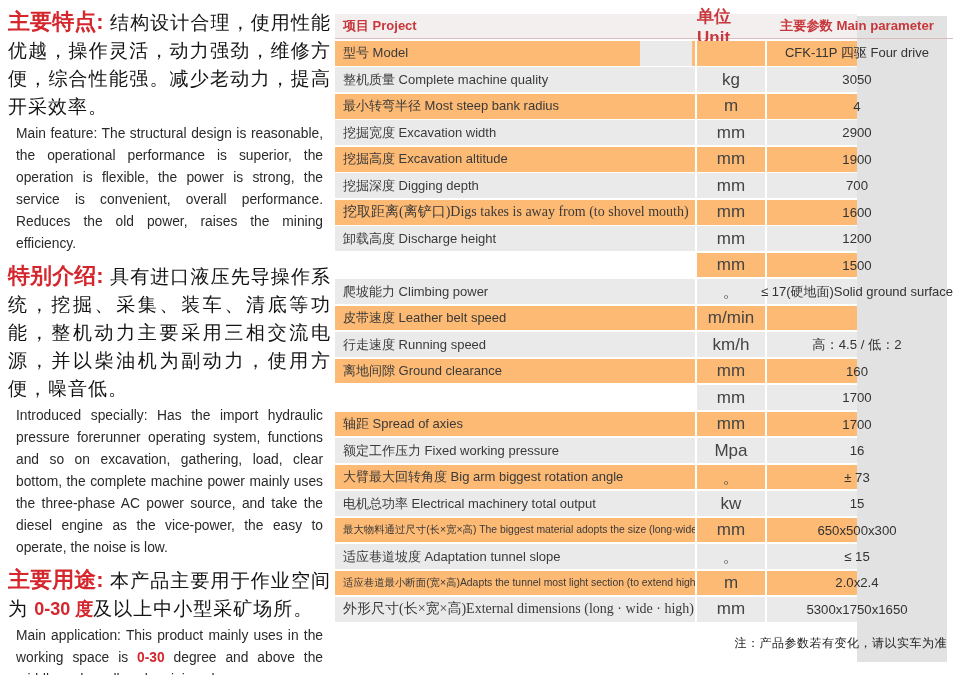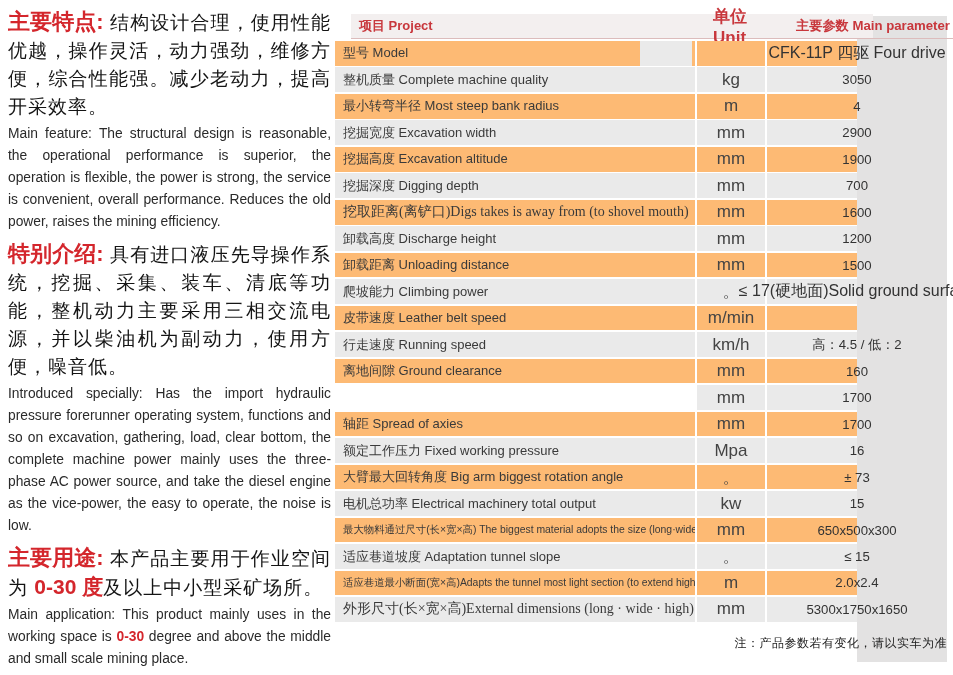--- a/index.html
+++ b/index.html
@@ -13,47 +13,47 @@
   *{box-sizing:border-box;margin:0;padding:0;}
   html,body{width:953px;height:675px;overflow:hidden;background:#fff;
     font-family:"Liberation Sans","DejaVu Sans",sans-serif;}
   .page{position:relative;width:953px;height:675px;background:#fff;}
 
   
   .panel{position:absolute;left:8px;top:8px;width:323px;}
   p.zh{font-size:19px;line-height:28px;letter-spacing:1px;color:#141414;
        text-align:justify;text-justify:inter-ideograph;margin:0 0 2px;}
   p.zh .h{font-size:22px;font-weight:bold;color:var(--accent);letter-spacing:0;}
-  p.en{font-size:13.8px;line-height:22px;color:#2a2a2a;text-align:justify;margin:0 0 7px;}
-  .red-em{color:var(--accent);font-weight:bold;font-size:21px;letter-spacing:0;}
+  p.en{font-size:13.8px;line-height:22px;color:#2a2a2a;text-align:justify;margin:0 8px 7px;}
+  .red-em{color:var(--accent);font-weight:bold;font-size:18px;letter-spacing:0;}
   .red-en{color:var(--accent);font-weight:bold;}
 
   
   .spec{position:absolute;left:335px;top:14px;width:618px;height:655px;}
   .strip{position:absolute;left:522px;top:2px;width:90px;height:646px;
          background:var(--strip_gray);}
   .thead{position:relative;height:25px;margin-bottom:2px;
          border-bottom:1px solid var(--hdr_line);
-         background:linear-gradient(to right,var(--hdr_bg) 0,var(--hdr_bg) 522px,rgba(0,0,0,0) 522px);margin-left:16px;}
+         background:linear-gradient(to right,var(--hdr_bg) 0,var(--hdr_bg) 522px,rgba(0,0,0,0) 522px);}
   .thead .c-label,.thead .c-unit,.thead .c-value{color:var(--hdr_red);font-weight:bold;}
   .tbody{position:relative;}
   .row{position:relative;height:24.6px;margin-bottom:1.9px;}
   .c-label{position:absolute;left:0;top:0;bottom:0;width:360px;
            padding-left:8px;display:flex;align-items:center;
            font-size:13px;color:#3a3a3a;white-space:nowrap;overflow:hidden;}
   .c-label.sm{font-size:14px;font-family:Liberation Serif, serif;}
   .c-label.xs{font-size:10.4px;}
   .c-unit{position:absolute;left:362px;top:0;bottom:0;width:68px;
           display:flex;align-items:center;justify-content:center;
           font-size:17px;color:#444;}
   .c-valuebg{position:absolute;left:432px;top:0;bottom:0;width:90px;}
   .c-value{position:absolute;left:432px;top:0;bottom:0;width:180px;z-index:2;
            display:flex;align-items:center;justify-content:center;
            font-size:13.2px;color:#333;white-space:nowrap;}
-  .c-value.sm{font-size:16px;}
+  .c-value.sm{font-size:13px;}
   .row.g .c-label,.row.g .c-unit,.row.g .c-valuebg{background:var(--row_gray);}
   .row.w .c-label,.row.w .c-unit,.row.w .c-valuebg{background:#fdba74;}
   .quirk{position:absolute;left:305px;top:0;bottom:0;width:52px;
          background:var(--row_gray);}
   .note{position:absolute;left:0;top:621px;width:612px;z-index:2;
         text-align:right;font-size:12px;color:#222;letter-spacing:.5px;}
 </style>
 </head>
 <body>
 
@@ -121,21 +121,20 @@
           <div class="c-valuebg"></div>
           <div class="c-value">1600</div>
         </div>
         <div class="row g">
           <div class="c-label">卸载高度 Discharge height</div>
           <div class="c-unit">mm</div>
           <div class="c-valuebg"></div>
           <div class="c-value">1200</div>
         </div>
         <div class="row w">
-          <div class="c-label">卸载距离 Unloading distance</div>
           <div class="c-unit">mm</div>
           <div class="c-valuebg"></div>
           <div class="c-value">1500</div>
         </div>
         <div class="row g">
           <div class="c-label">爬坡能力 Climbing power</div>
           <div class="c-unit">。</div>
           <div class="c-valuebg"></div>
           <div class="c-value sm">≤ 17(硬地面)Solid ground surface</div>
         </div>

